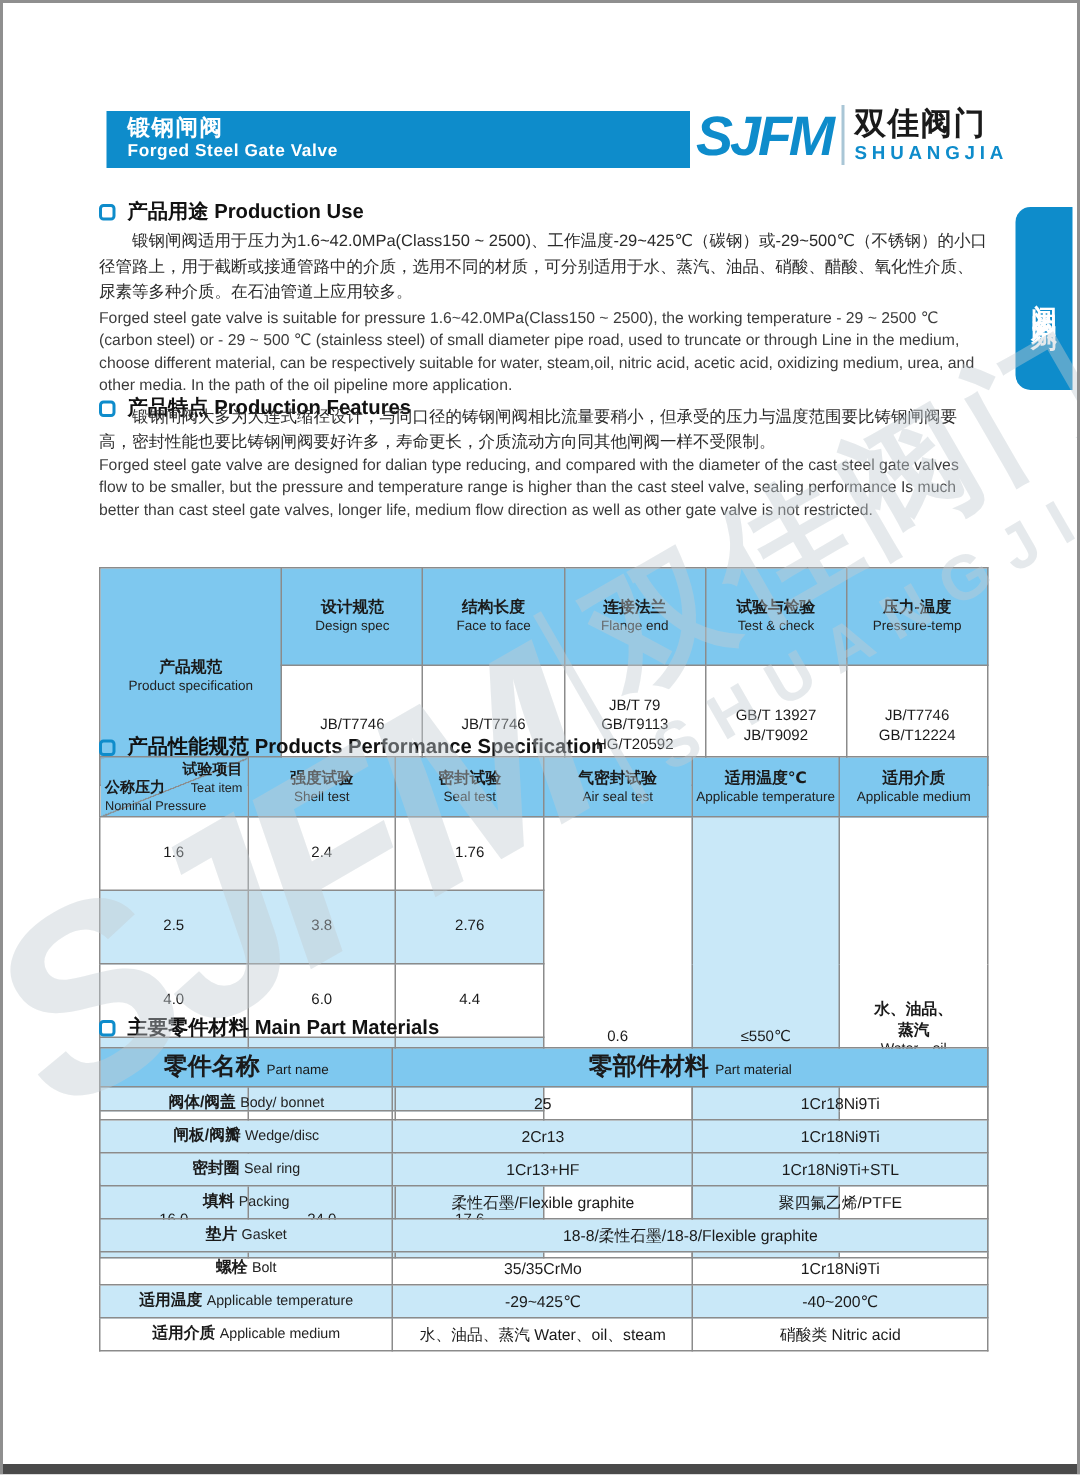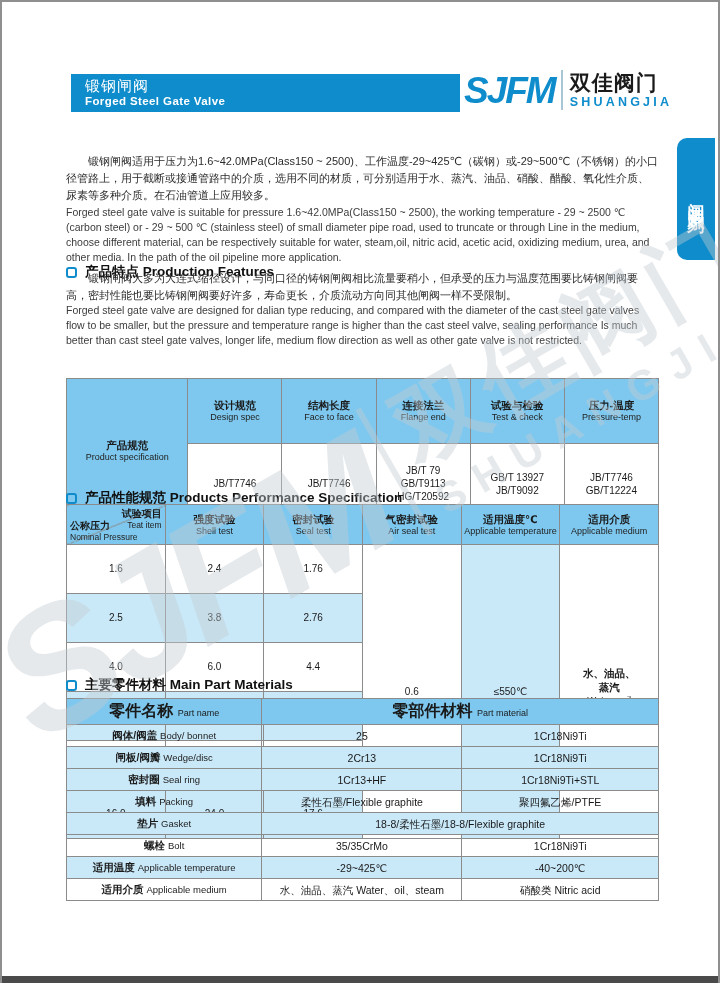--- a/index.html
+++ b/index.html
@@ -6,21 +6,21 @@
   html,body { background:#e8e8e8; font-family:"Liberation Sans","DejaVu Sans",sans-serif; }
   .page {
     position:relative; width:720px; height:983px; margin:0 auto;
     background:#ffffff; border:2px solid #8f8f8f; border-bottom:none; overflow:hidden;
     color:#1a1a1a;
   }
   .bottom-bar { position:absolute; left:0; right:0; bottom:0; height:7px; background:#4a4a4a; }
 
   
   .titlebar { position:absolute; left:69px; top:72px; width:389px; height:38px; background:#0e8ccb; color:#fff; padding:3px 0 0 14px; }
-  .titlebar .t-zh { font-size:15px; font-weight:normal; letter-spacing:1px; line-height:17px; }
+  .titlebar .t-zh { font-size:15px; font-weight:bold; letter-spacing:1px; line-height:17px; }
   .titlebar .t-en { font-size:11.5px; font-weight:bold; line-height:14px; letter-spacing:.4px; }
   .logo { position:absolute; left:462px; top:64px; height:48px; display:flex; align-items:center; }
   .logo-mark { font-size:37px; font-weight:800; font-style:italic; color:#0e8ccb; letter-spacing:-2px; line-height:1; }
   .logo-div { width:2px; height:40px; background:#a9c6d6; margin:0 7px 0 6px; }
   .logo-names { display:flex; flex-direction:column; line-height:1; }
   .logo-zh { font-size:21px; font-weight:700; color:#1a1a1a; letter-spacing:1px; }
   .logo-en { font-size:12.5px; font-weight:700; color:#0e8ccb; letter-spacing:3.2px; margin-top:3px; }
 
   
   .side-tab {
@@ -112,20 +112,24 @@
 
   <div class="watermark">
     <span class="wm-brand">SJFM</span>
     <span class="wm-bar"></span>
     <span class="wm-col">
       <span class="wm-zh">双佳阀门</span>
       <span class="wm-en">SHUANGJIA</span>
     </span>
   </div>
 
+  <div class="sec-title" style="top:130px">
+    <span class="sec-icon"></span>
+    <span>产品用途 Production Use</span>
+  </div>
   <div class="para zh" style="top:151px">锻钢闸阀适用于压力为1.6~42.0MPa(Class150 ~ 2500)、工作温度-29~425℃（碳钢）或-29~500℃（不锈钢）的小口径管路上，用于截断或接通管路中的介质，选用不同的材质，可分别适用于水、蒸汽、油品、硝酸、醋酸、氧化性介质、尿素等多种介质。在石油管道上应用较多。</div>
   <div class="para en" style="top:203px">Forged steel gate valve is suitable for pressure 1.6~42.0MPa(Class150 ~ 2500), the working temperature - 29 ~ 2500 ℃ (carbon steel) or - 29 ~ 500 ℃ (stainless steel) of small diameter pipe road, used to truncate or through Line in the medium, choose different material, can be respectively suitable for water, steam,oil, nitric acid, acetic acid, oxidizing medium, urea, and other media. In the path of the oil pipeline more application.</div>
 
   <div class="sec-title" style="top:261px">
     <span class="sec-icon"></span>
     <span>产品特点 Production Features</span>
   </div>
   <div class="para zh" style="top:268px">锻钢闸阀大多为大连式缩径设计，与同口径的铸钢闸阀相比流量要稍小，但承受的压力与温度范围要比铸钢闸阀要高，密封性能也要比铸钢闸阀要好许多，寿命更长，介质流动方向同其他闸阀一样不受限制。</div>
   <div class="para en" style="top:301px">Forged steel gate valve are designed for dalian type reducing, and compared with the diameter of the cast steel gate valves flow to be smaller, but the pressure and temperature range is higher than the cast steel valve, sealing performance Is much better than cast steel gate valves, longer life, medium flow direction as well as other gate valve is not restricted.</div>
 

